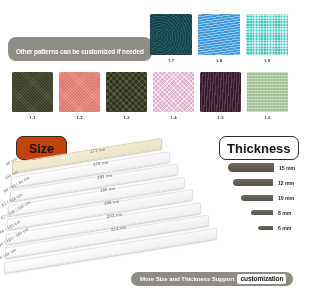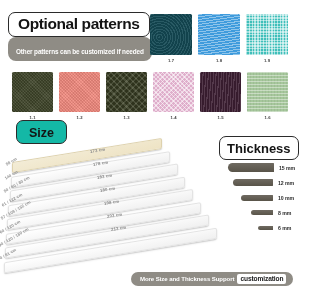--- a/index.html
+++ b/index.html
@@ -98,23 +98,23 @@
   }
   .pat-weave::after {
     content: ""; position: absolute; inset: 0;
     background:
       repeating-linear-gradient(0deg, rgba(255,255,255,0.40) 0 1.2px, rgba(255,255,255,0) 1.2px 3px),
       repeating-linear-gradient(90deg, rgba(0,0,0,0.05) 0 1.2px, rgba(0,0,0,0) 1.2px 3px);
   }
 
   
   .size-pill {
-    position: absolute; left: 16px; top: 120px;
+    position: absolute; left: 16px; top: 136px;
     padding: 1.5px 12px 2.5px 12px;
-    border: 1.2px solid #2b2b2b; border-radius: 7px; background: #14b8a6;
+    border: 1.2px solid #2b2b2b; border-radius: 7px; background: #c2410c;
   }
   .size-pill span { font-size: 12.5px; font-weight: bold; color: #141414; }
 
   .thick-pill {
     position: absolute; left: 219px; top: 136px;
     padding: 1.5px 7px 2.5px 7px;
     border: 1.2px solid #2b2b2b; border-radius: 7px; background: #fff;
   }
   .thick-pill span { font-size: 13px; font-weight: bold; color: #141414; }
 
@@ -178,23 +178,20 @@
     font-size: 6.6px; font-weight: bold; color: #1a1a1a;
     background: #ffffff; border-radius: 2px;
     padding: 1px 3px 1.5px 3px; margin-left: 3px;
     white-space: nowrap; letter-spacing: -0.1px;
   }
 </style>
 </head>
 <body>
 
 <div class="header-zone">
-  <div class="title-pill">
-    <span>Optional patterns</span>
-  </div>
   <div class="subtitle-pill">
     <span>Other patterns can be customized if needed</span>
   </div>
 </div>
 
 <div class="swatch-row row-top">
     <div class="swatch-cell">
       <div class="swatch pat-swirl" style="background: rgb(20, 74, 85);"></div>
       <div class="swatch-label">1.7</div>
     </div>

